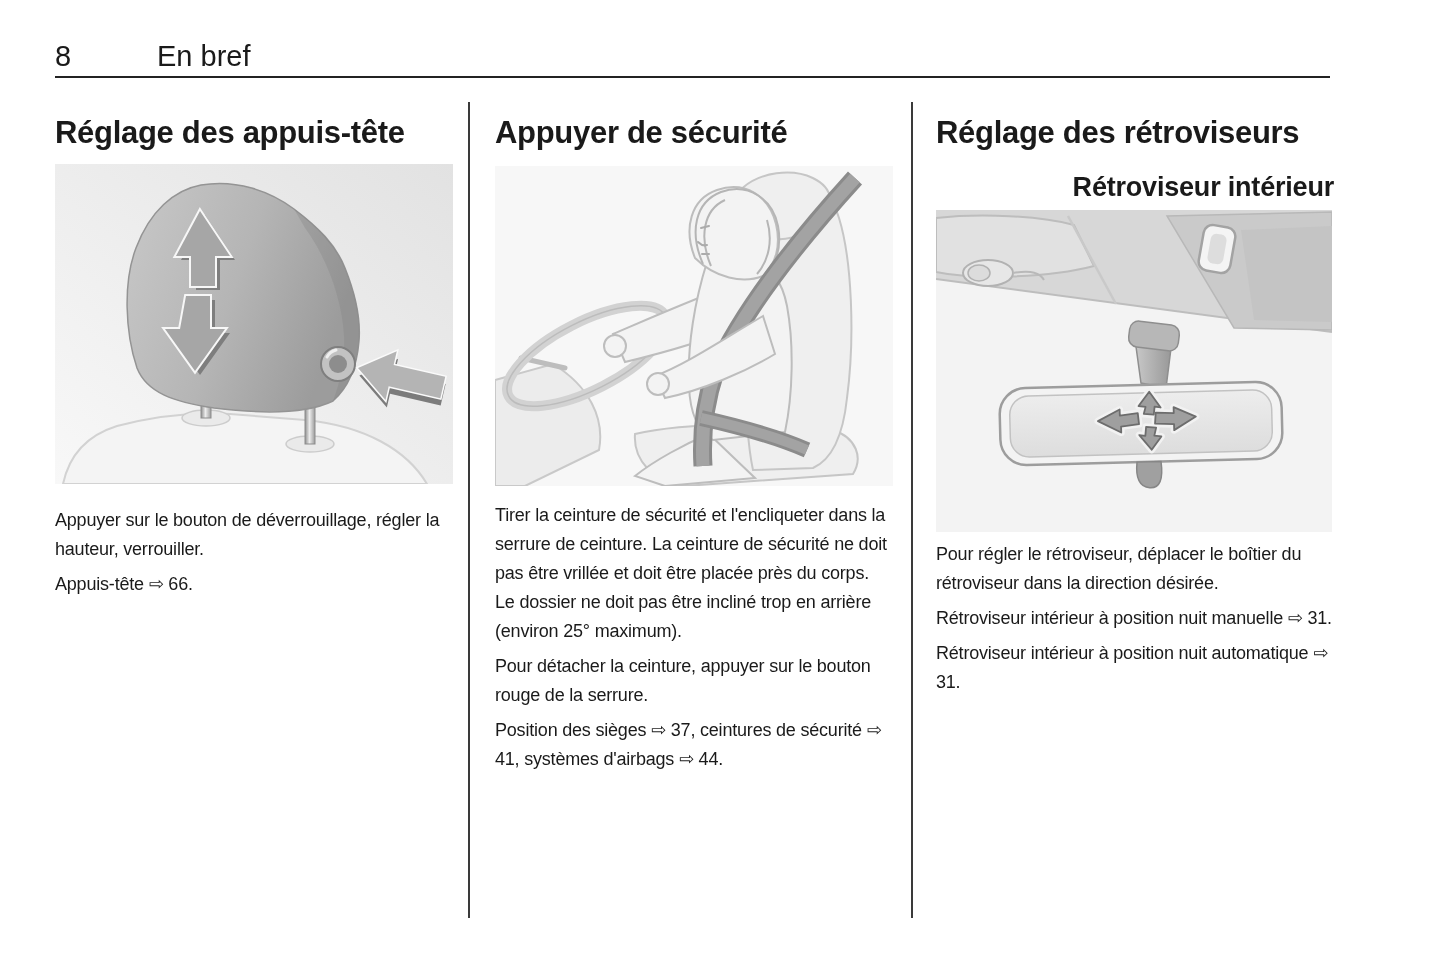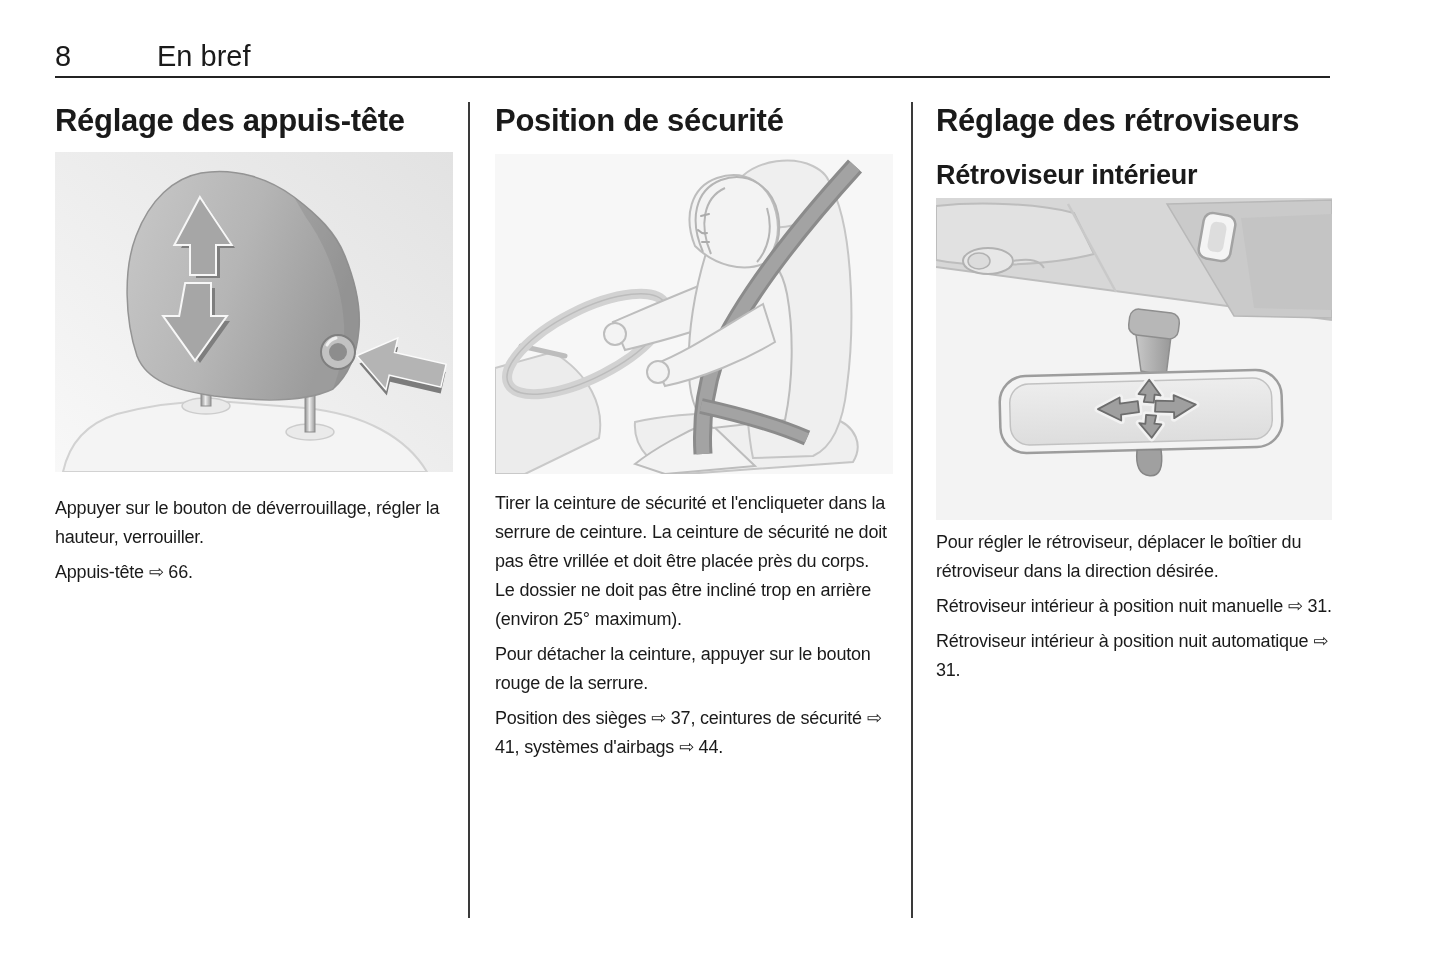--- a/index.html
+++ b/index.html
@@ -26,32 +26,32 @@
     width: 1275px; height: 2px; background: #232323;
   }
 
   .vsep {
     position: absolute; top: 102px; height: 816px; width: 2px;
     background: #3a3a3a;
   }
   .vsep.s1 { left: 468px; }
   .vsep.s2 { left: 911px; }
 
-  .col { position: absolute; top: 104px; width: 398px; }
+  .col { position: absolute; top: 116px; width: 398px; }
   .col.c1 { left: 55px; }
   .col.c2 { left: 495px; }
   .col.c3 { left: 936px; }
 
   h1.col-heading {
     margin: 0; font-size: 31px; line-height: 34px;
     font-weight: bold; letter-spacing: -0.3px;
   }
   h2.col-subheading {
     margin: 22px 0 0 0; font-size: 27px; line-height: 30px;
-    font-weight: bold; letter-spacing: -0.2px;
+    font-weight: bold; letter-spacing: -0.2px; text-align: right;
   }
   figure { margin: 0; }
   figure svg { display: block; }
   .c1 figure { margin-top: 14px; }
   .c2 figure { margin-top: 16px; }
   .c3 figure { margin-top: 8px; }
 
   .col p {
     margin: 6px 0 0 0;
     font-size: 18px; line-height: 29px; letter-spacing: -0.2px;
@@ -126,21 +126,21 @@
       </svg>
     </figure>
 
     <p class="first">Appuyer sur le bouton de déverrouil­lage, régler la hauteur, verrouiller.</p>
     <p>Appuis-tête ⇨ 66.</p>
   </section>
 
   <div class="vsep s1"></div>
 
   <section class="col c2">
-    <h1 class="col-heading">Position de sécurité</h1>
+    <h1 class="col-heading">Appuyer de sécurité</h1>
 
     <figure>
       <svg viewBox="0 0 398 320" width="398" height="320">
         <rect width="398" height="320" fill="#f7f7f7"></rect>
         <g stroke="#c6c6c6" stroke-width="2" fill="#efefef">
           <path d="M140,268 C190,256 300,256 338,264 C362,272 368,292 358,308 L190,320 C158,316 138,294 140,268 Z"></path>
           <path d="M258,304 C248,258 246,120 252,62 C255,36 262,22 276,16 C306,6 334,20 344,52 C357,94 360,172 352,232 C348,270 336,294 318,302 Z"></path>
           <ellipse cx="286" cy="40" rx="50" ry="33" transform="rotate(-8 286 40)"></ellipse>
         </g>
         <path d="M0,214 L58,198 C94,220 110,252 104,284 L30,320 L0,320 Z" fill="#ececec" stroke="#c9c9c9" stroke-width="2"></path>

